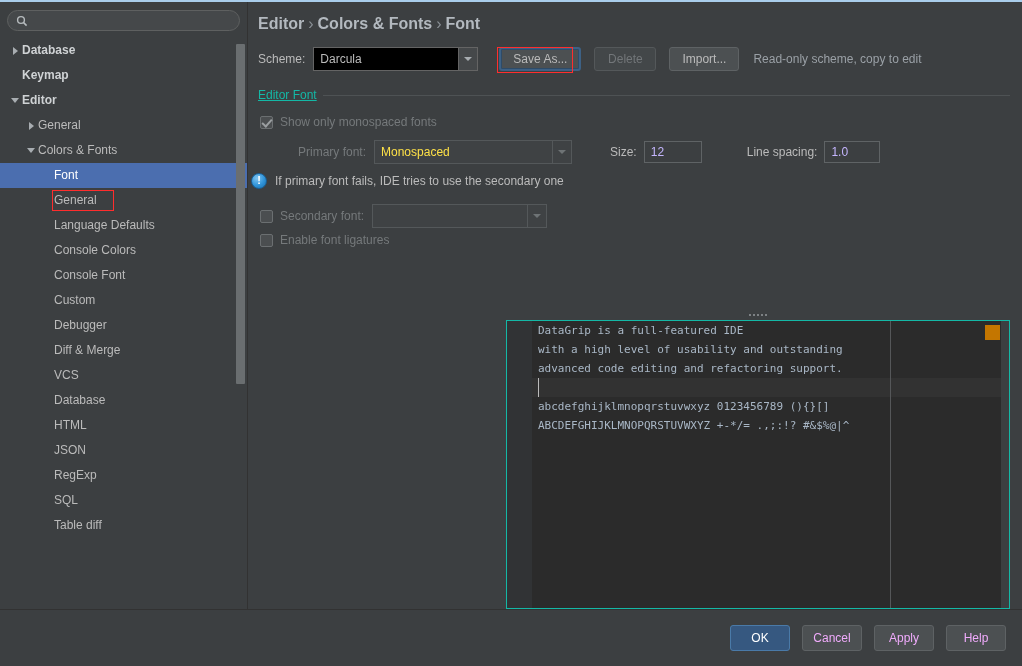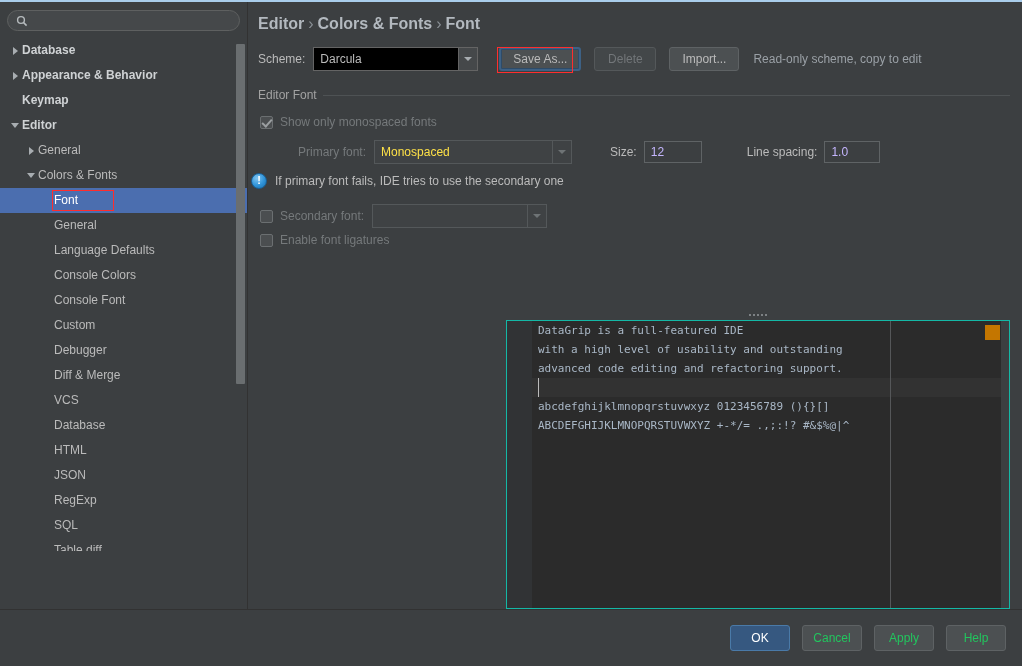--- a/index.html
+++ b/index.html
@@ -215,24 +215,25 @@
     position: absolute;
     border: 1px solid #fe2e2e;
     box-sizing: border-box;
     pointer-events: none;
   }
 
   
   .group-title {
     position: absolute;
     left: 10px; top: 86px;
-    color: #a3a3a3;
+    color: #14b8a6;
     background: #3c3f41;
     padding-right: 6px;
     z-index: 2;
+    text-decoration: underline;
   }
   .group-line {
     position: absolute;
     left: 10px; right: 12px; top: 93px;
     height: 1px;
     background: #4e5254;
   }
 
   .chk {
     width: 13px; height: 13px;
@@ -395,21 +396,21 @@
     padding-right: 16px;
     box-sizing: border-box;
     gap: 12px;
   }
   .btn-lg {
     height: 26px;
     width: 60px;
     border-radius: 3px;
     background: #4c5052;
     border: 1px solid #5e6264;
-    color: #22c55e;
+    color: #f0abfc;
     display: flex;
     align-items: center;
     justify-content: center;
     font-family: "Liberation Sans", sans-serif;
     font-size: 12px;
     box-sizing: border-box;
   }
   .btn-lg.primary {
     background: #365880;
     border-color: #4a7aa8;
@@ -435,26 +436,20 @@
           <input class="search-input" type="text" placeholder="" style="">
         </div>
       </div>
 
       <div class="tree" id="tree">
           <div class="tree-item lvl0 bold">
             <span class="tw">
               <i class="tri-right"></i>
             </span>
             <span class="tree-label">Database</span>
-          </div>
-          <div class="tree-item lvl0 bold">
-            <span class="tw">
-              <i class="tri-right"></i>
-            </span>
-            <span class="tree-label">Appearance &amp; Behavior</span>
           </div>
           <div class="tree-item lvl0 bold">
             <span class="tw"></span>
             <span class="tree-label">Keymap</span>
           </div>
           <div class="tree-item lvl0 bold">
             <span class="tw">
               <i class="tri-down"></i>
             </span>
             <span class="tree-label">Editor</span>

